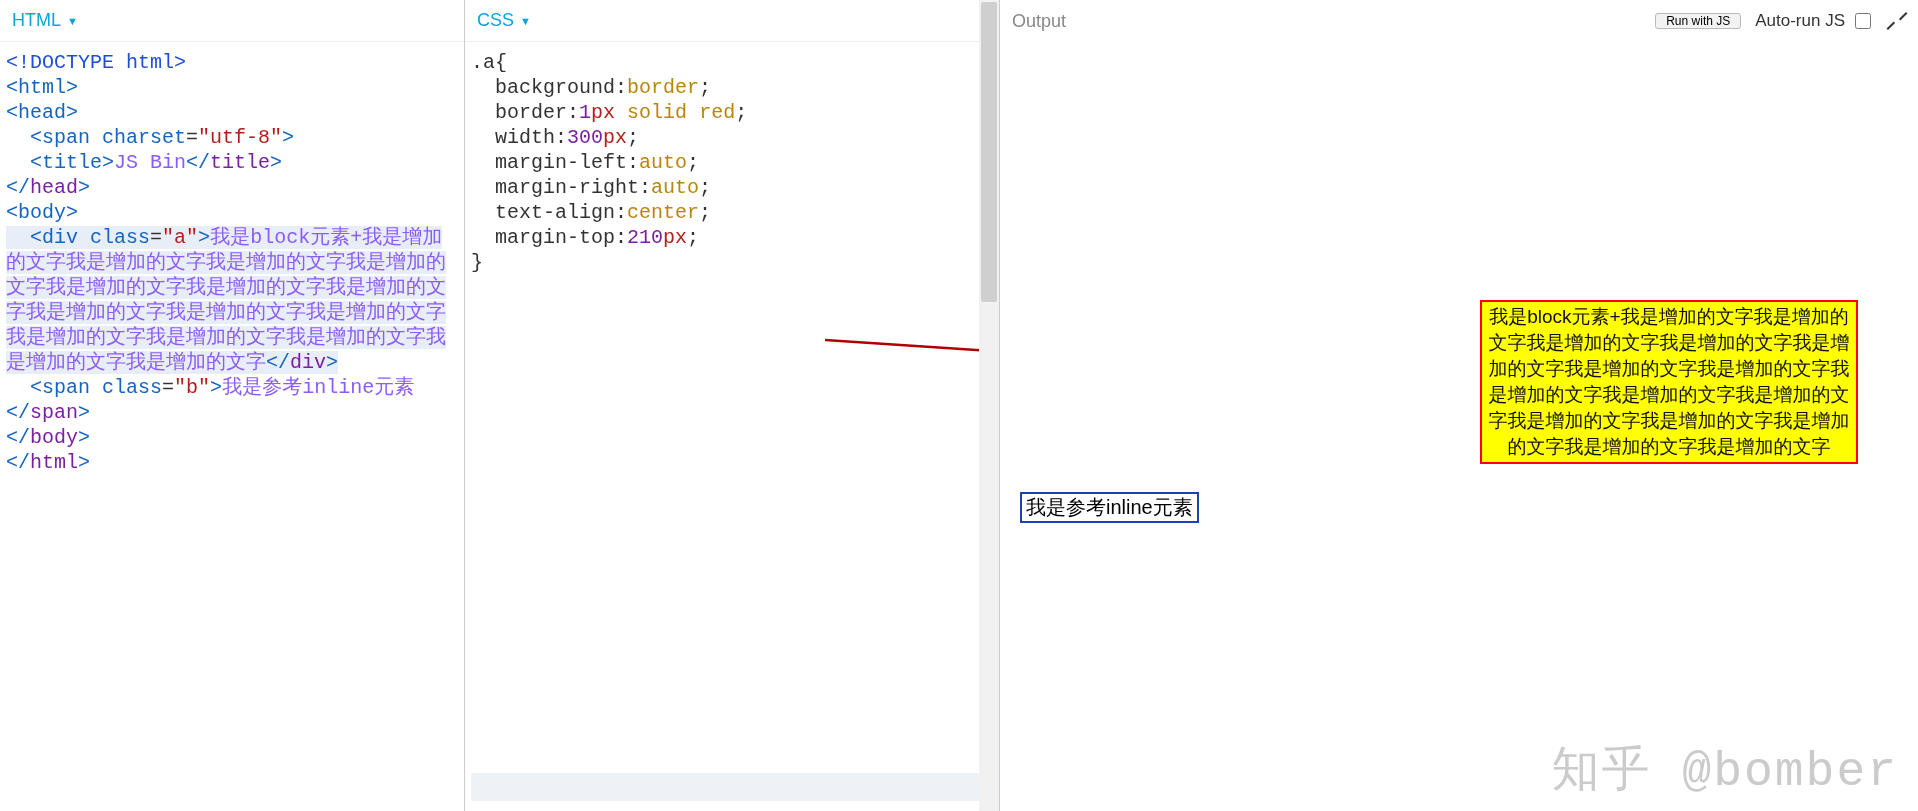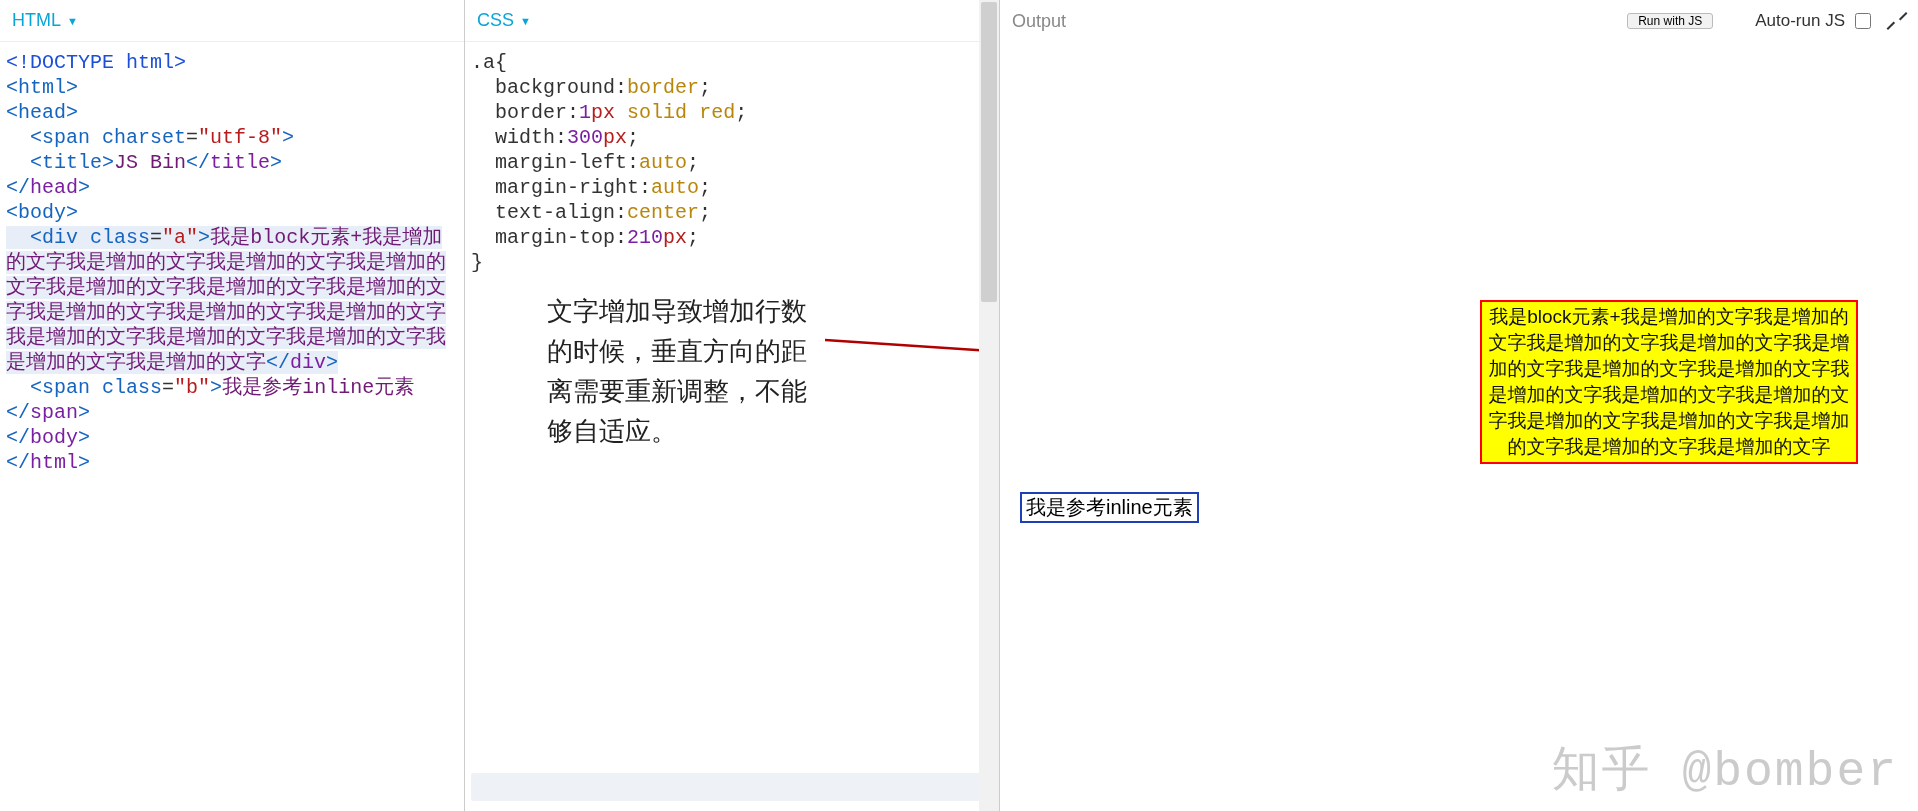--- a/index.html
+++ b/index.html
@@ -23,21 +23,21 @@
     flex: 1; padding: 8px 6px; font-family: Consolas, "Courier New", monospace;
     font-size: 20px; line-height: 25px; white-space: pre-wrap; word-break: break-all;
     overflow: auto; color: #333;
   }
 
   .tok-doctype { color: #1d4ed8; }
   .tok-tag     { color: #1565c0; }
   .tok-bracket { color: #1565c0; }
   .tok-attr    { color: #1565c0; }
   .tok-string  { color: #b71c1c; }
-  .tok-text    { color: #701a75; text-align: right; }
+  .tok-text    { color: #8b5cf6; text-align: right; }
   .tok-slashtag{ color: #7b1fa2; }
   .tok-prop    { color: #333; }
   .tok-num     { color: #7b1fa2; }
   .tok-unit    { color: #b71c1c; }
   .tok-sel     { color: #333; }
   .tok-kw      { color: #b8860b; }
 
   .highlight-line { background: #e8eef8; display: inline; }
 
   
@@ -50,21 +50,21 @@
   
   .output-header {
     height: 42px; display: flex; align-items: center; justify-content: space-between;
     padding: 0 12px; font-size: 18px; color: #888;
   }
   .output-header .right { display: flex; align-items: center; gap: 14px; }
   .btn {
     font-size: 12px; padding: 0 10px; background: #f2f2f2; border: 1px solid #bbb;
     border-radius: 3px; color: #000000; cursor: pointer;
   }
-  .autorun { font-size: 17px; color: #333; display: flex; align-items: center; gap: 6px; margin-left: 28px; }
+  .autorun { font-size: 17px; color: #333; display: flex; align-items: center; gap: 6px; }
   .autorun input { width: 16px; height: 16px; }
 
   .expand-icon { width: 18px; height: 18px; display: inline-block; position: relative; }
   .expand-icon::before, .expand-icon::after {
     content: ""; position: absolute; width: 10px; height: 2px; background: #333;
   }
   .expand-icon::before { top: 0; right: 0; transform: rotate(-45deg); transform-origin: right top; }
   .expand-icon::after  { bottom: 0; left: 0; transform: rotate(-45deg); transform-origin: left bottom; }
 
   .output-body { flex: 1; position: relative; background: #fff; }
@@ -128,21 +128,20 @@
   <div class="code-area"><span class="tok-sel">.a</span><span>{</span>
   <span class="tok-prop">background</span><span>:</span><span class="tok-kw">border</span><span>;</span>
   <span class="tok-prop">border</span><span>:</span><span class="tok-num">1</span><span class="tok-unit">px</span><span> </span><span class="tok-kw">solid</span><span> </span><span class="tok-kw">red</span><span>;</span>
   <span class="tok-prop">width</span><span>:</span><span class="tok-num">300</span><span class="tok-unit">px</span><span>;</span>
   <span class="tok-prop">margin-left</span><span>:</span><span class="tok-kw">auto</span><span>;</span>
   <span class="tok-prop">margin-right</span><span>:</span><span class="tok-kw">auto</span><span>;</span>
   <span class="tok-prop">text-align</span><span>:</span><span class="tok-kw">center</span><span>;</span>
   <span class="tok-prop">margin-top</span><span>:</span><span class="tok-num">210</span><span class="tok-unit">px</span><span>;</span>
 <span>}</span></div>
 
-  <div class="annotation">文字增加导致增加行数的时候，垂直方向的距离需要重新调整，不能够自适应。</div>
   <svg class="arrow-svg" width="640" height="120">
     <defs>
       <marker id="ah" markerWidth="14" markerHeight="10" refX="12" refY="5" orient="auto">
         <polygon points="0,0 14,5 0,10" fill="#b00000"></polygon>
       </marker>
     </defs>
     <line x1="0" y1="30" x2="610" y2="70" stroke="#b00000" stroke-width="2.5" marker-end="url(#ah)"></line>
   </svg>
 
   <div class="css-footer"></div>

